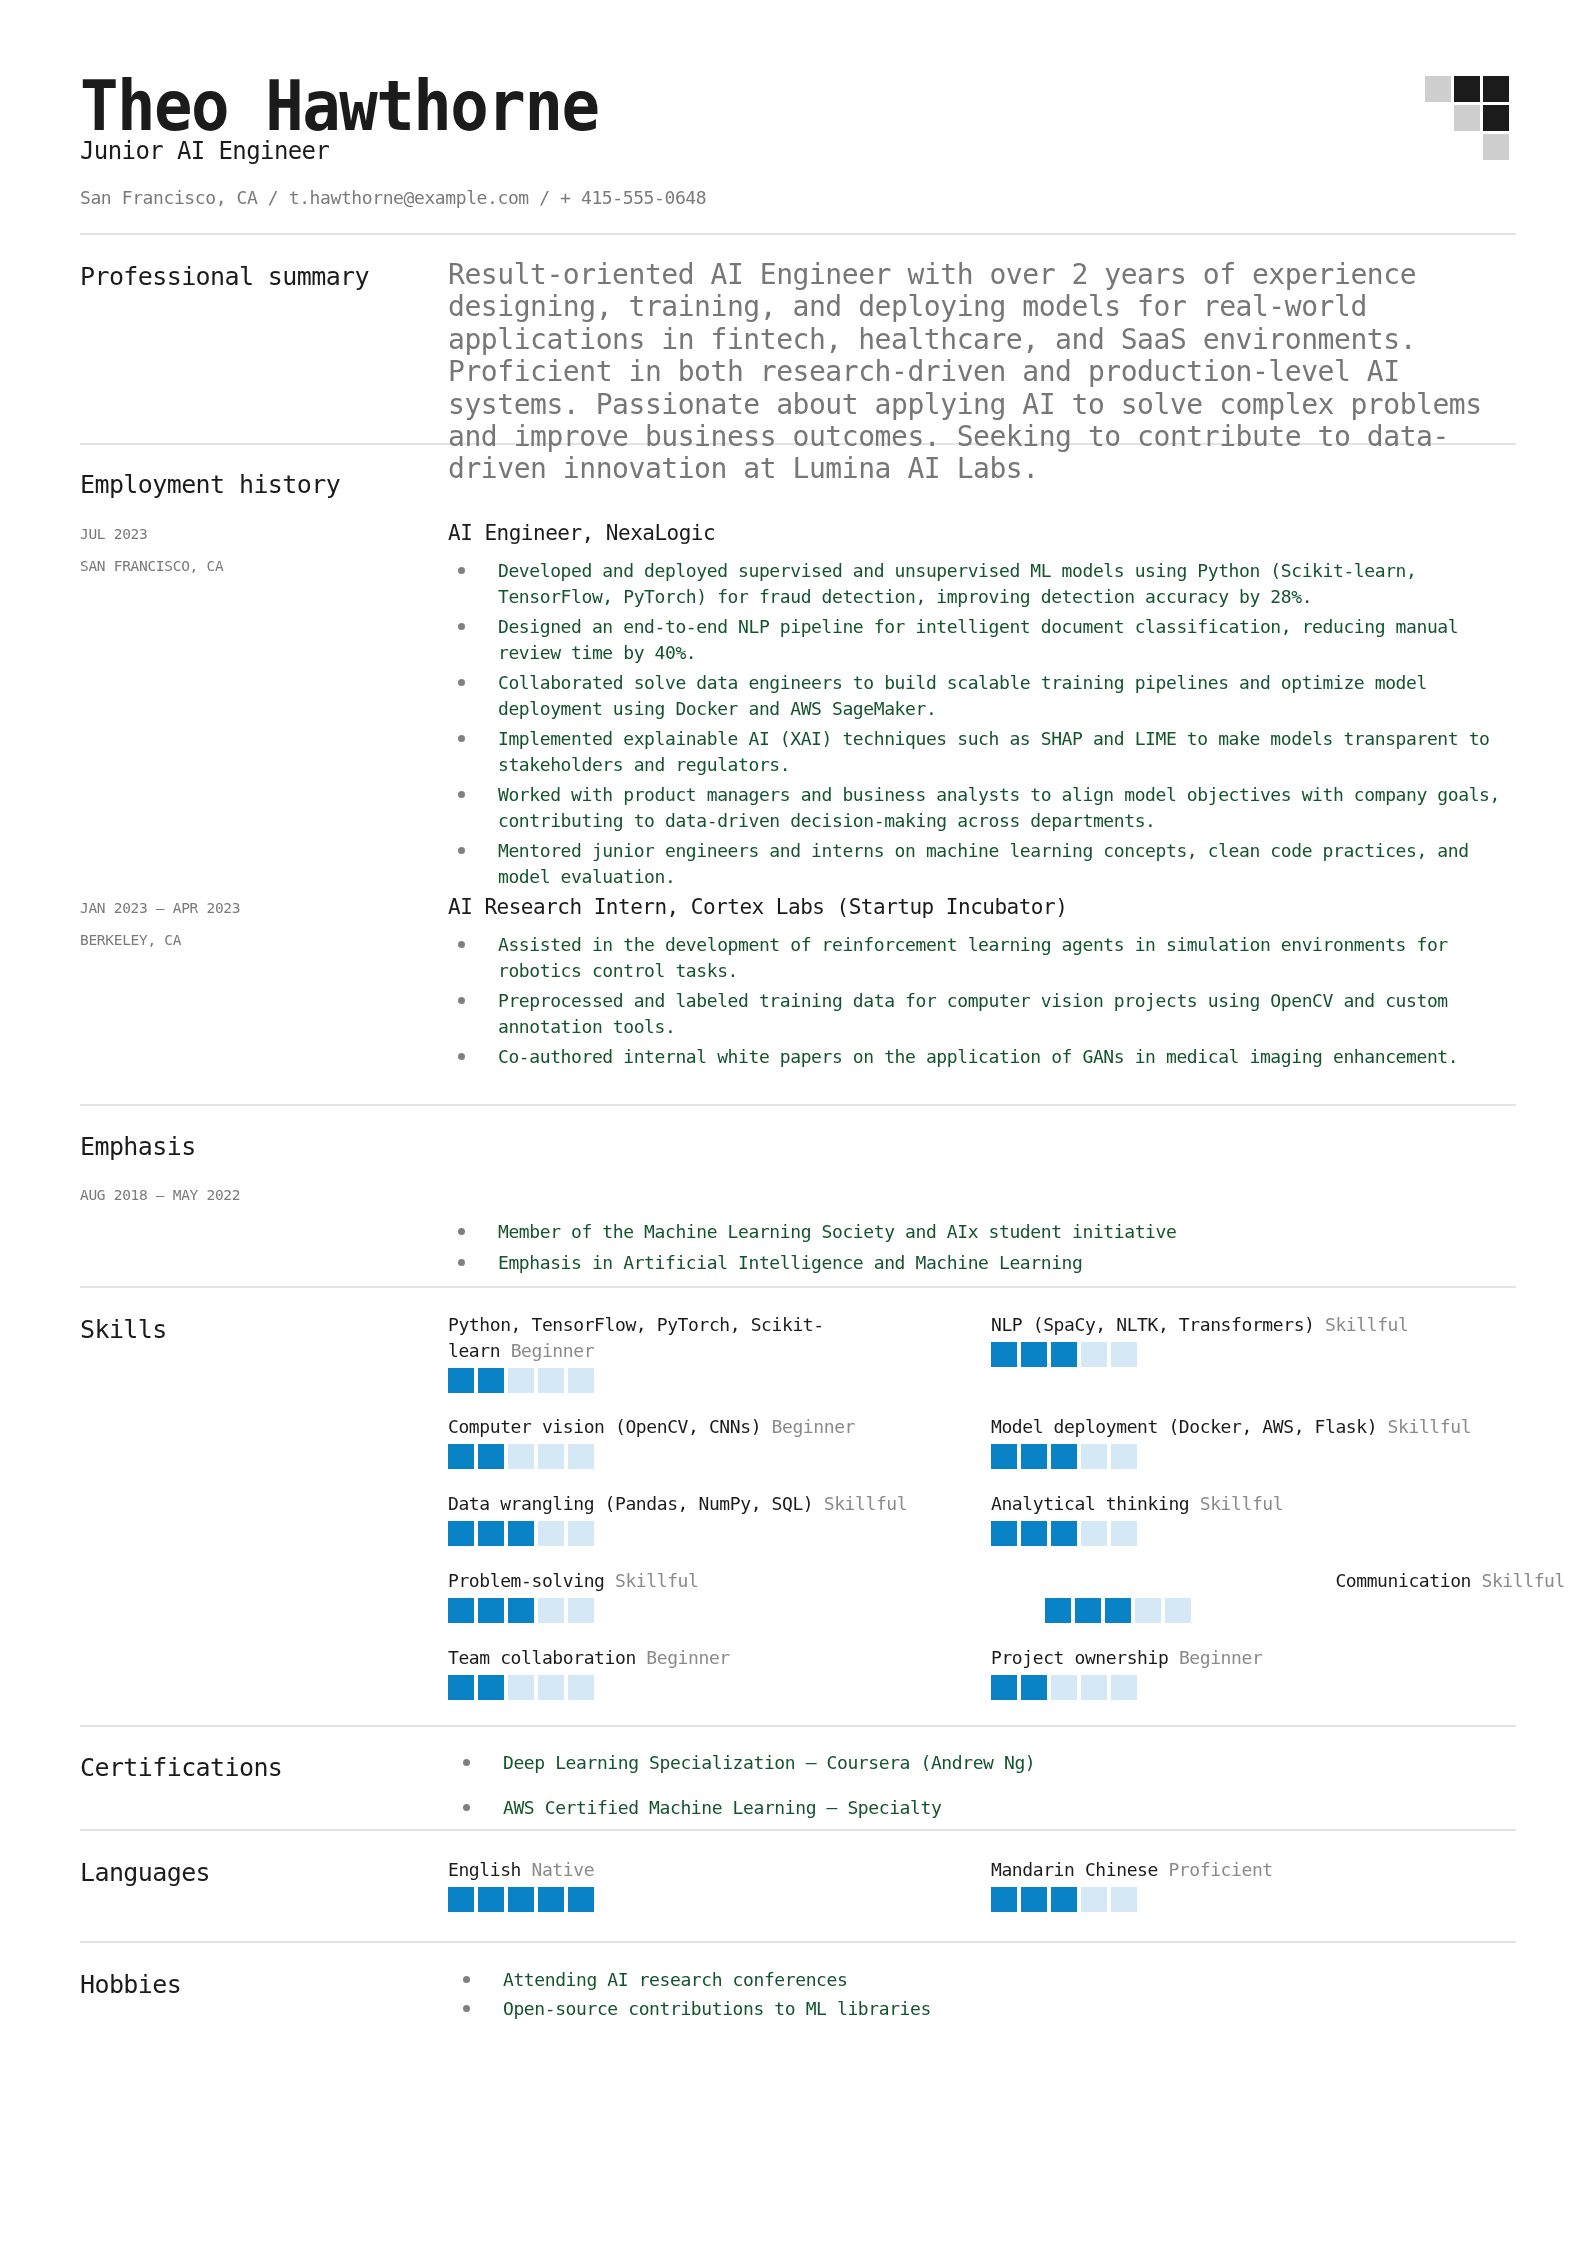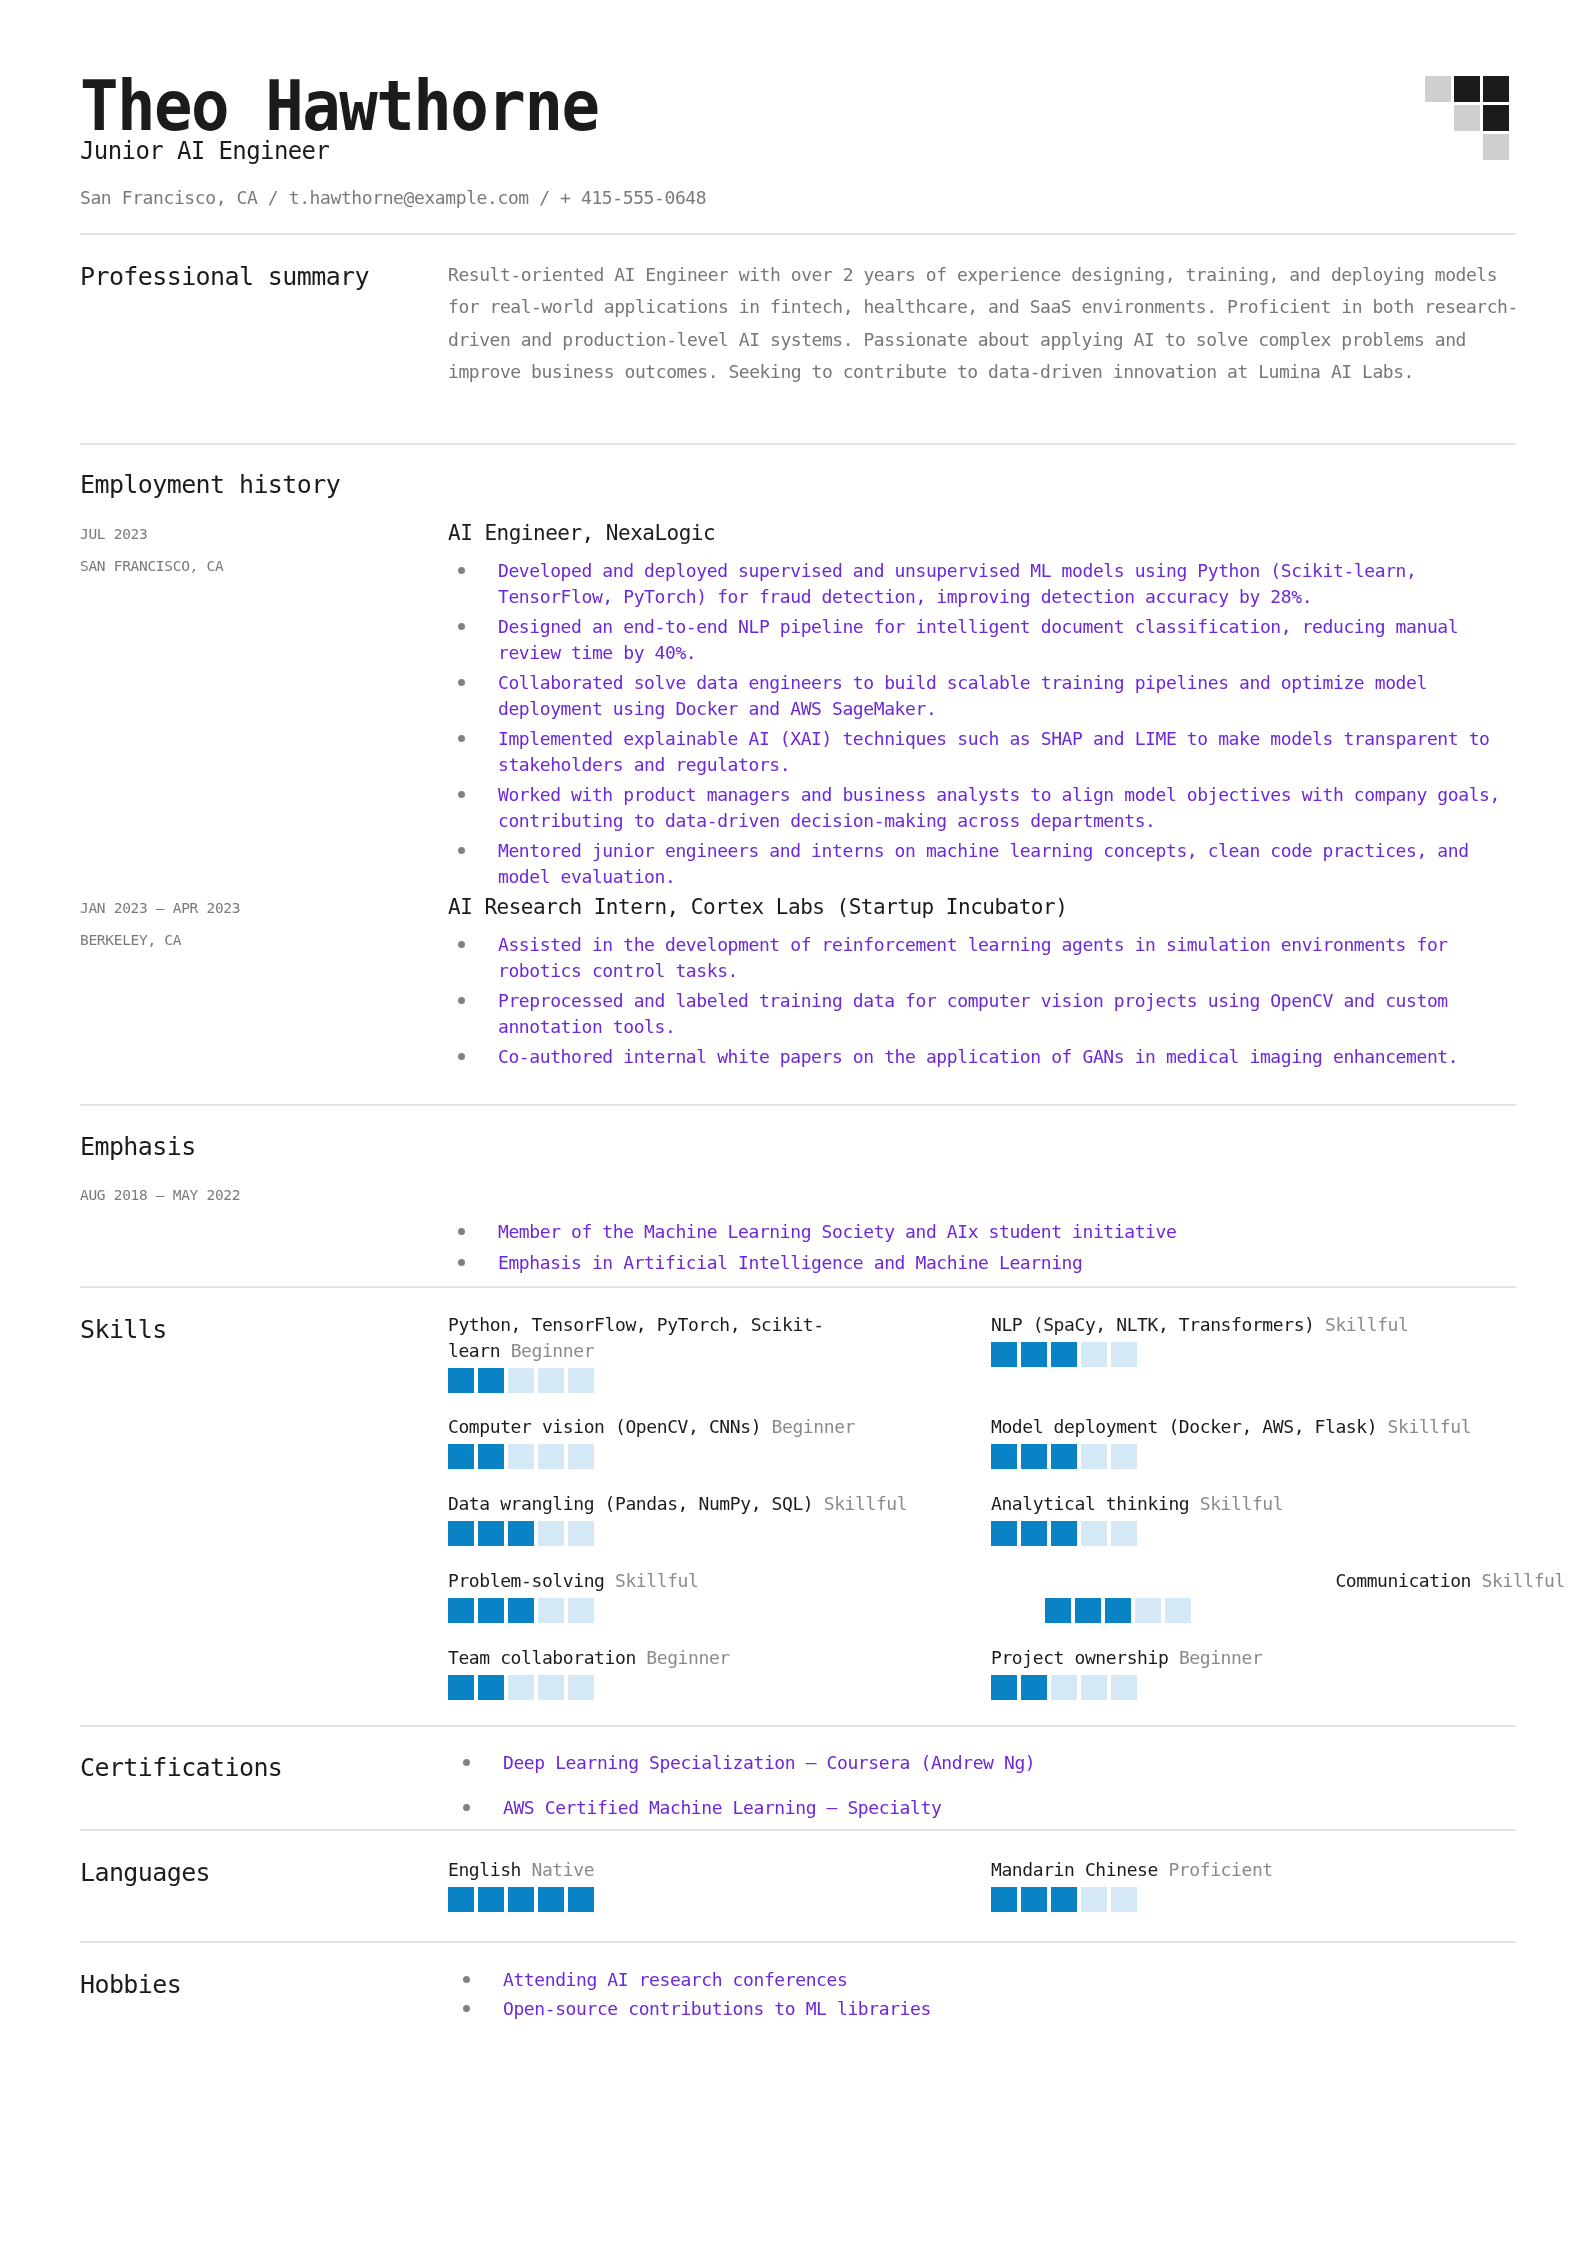--- a/index.html
+++ b/index.html
@@ -20,26 +20,26 @@
   .logo { position: absolute; left: 1345px; top: 76px; width: 84px; height: 84px; }
   .logo .sq { position: absolute; width: 26px; height: 26px; }
   .logo .dark { background: #1b1b1b; }
   .logo .light { background: #cfcfcf; }
 
   .divider { height: 2px; background: #e3e3e3; width: 1436px; }
 
   .section { position: relative; }
   .sec-heading { position: absolute; left: 0; font-size: 25px; line-height: 32px; color: #1b1b1b; letter-spacing: -0.6px; margin: 0; font-weight: normal; }
 
-  .summary-text { position: absolute; left: 368px; top: 24px; width: 1075px; font-size: 18px; line-height: 32.4px; color: #777777; letter-spacing: -0.45px; }
+  .summary-text { position: absolute; left: 368px; top: 24px; width: 1075px; font-size: 28px; line-height: 32.4px; color: #777777; letter-spacing: -0.45px; }
 
   .side-meta { position: absolute; left: 0; font-size: 14.5px; line-height: 20px; color: #7a7a7a; letter-spacing: -0.3px; }
   .entry-title { position: absolute; left: 368px; font-size: 21px; line-height: 28px; color: #1b1b1b; letter-spacing: -0.5px; }
   .bullets { position: absolute; left: 378px; margin: 0; padding: 0; list-style: none; width: 1060px; }
-  .bullets li { position: relative; padding-left: 40px; font-size: 18px; line-height: 25.5px; color: #6d28d9; letter-spacing: -0.4px; margin-bottom: 5px; }
+  .bullets li { position: relative; padding-left: 40px; font-size: 18px; line-height: 25.5px; color: #14532d; letter-spacing: -0.4px; margin-bottom: 5px; }
   .bullets li .dot { position: absolute; left: 0; top: 9px; width: 7px; height: 7px; border-radius: 50%; background: #808080; }
 
   .skill { position: absolute; width: 520px; }
   .skill-label { font-size: 18px; line-height: 26px; letter-spacing: -0.4px; }
   .skill-name { color: #1b1b1b; }
   .skill-level { color: #8a8a8a; }
   .bars { display: flex; gap: 4px; margin-top: 4px; }
   .bar { width: 26px; height: 25px; background: #d5e8f5; }
   .bar.on { background: #0a82c6; }
 </style>

